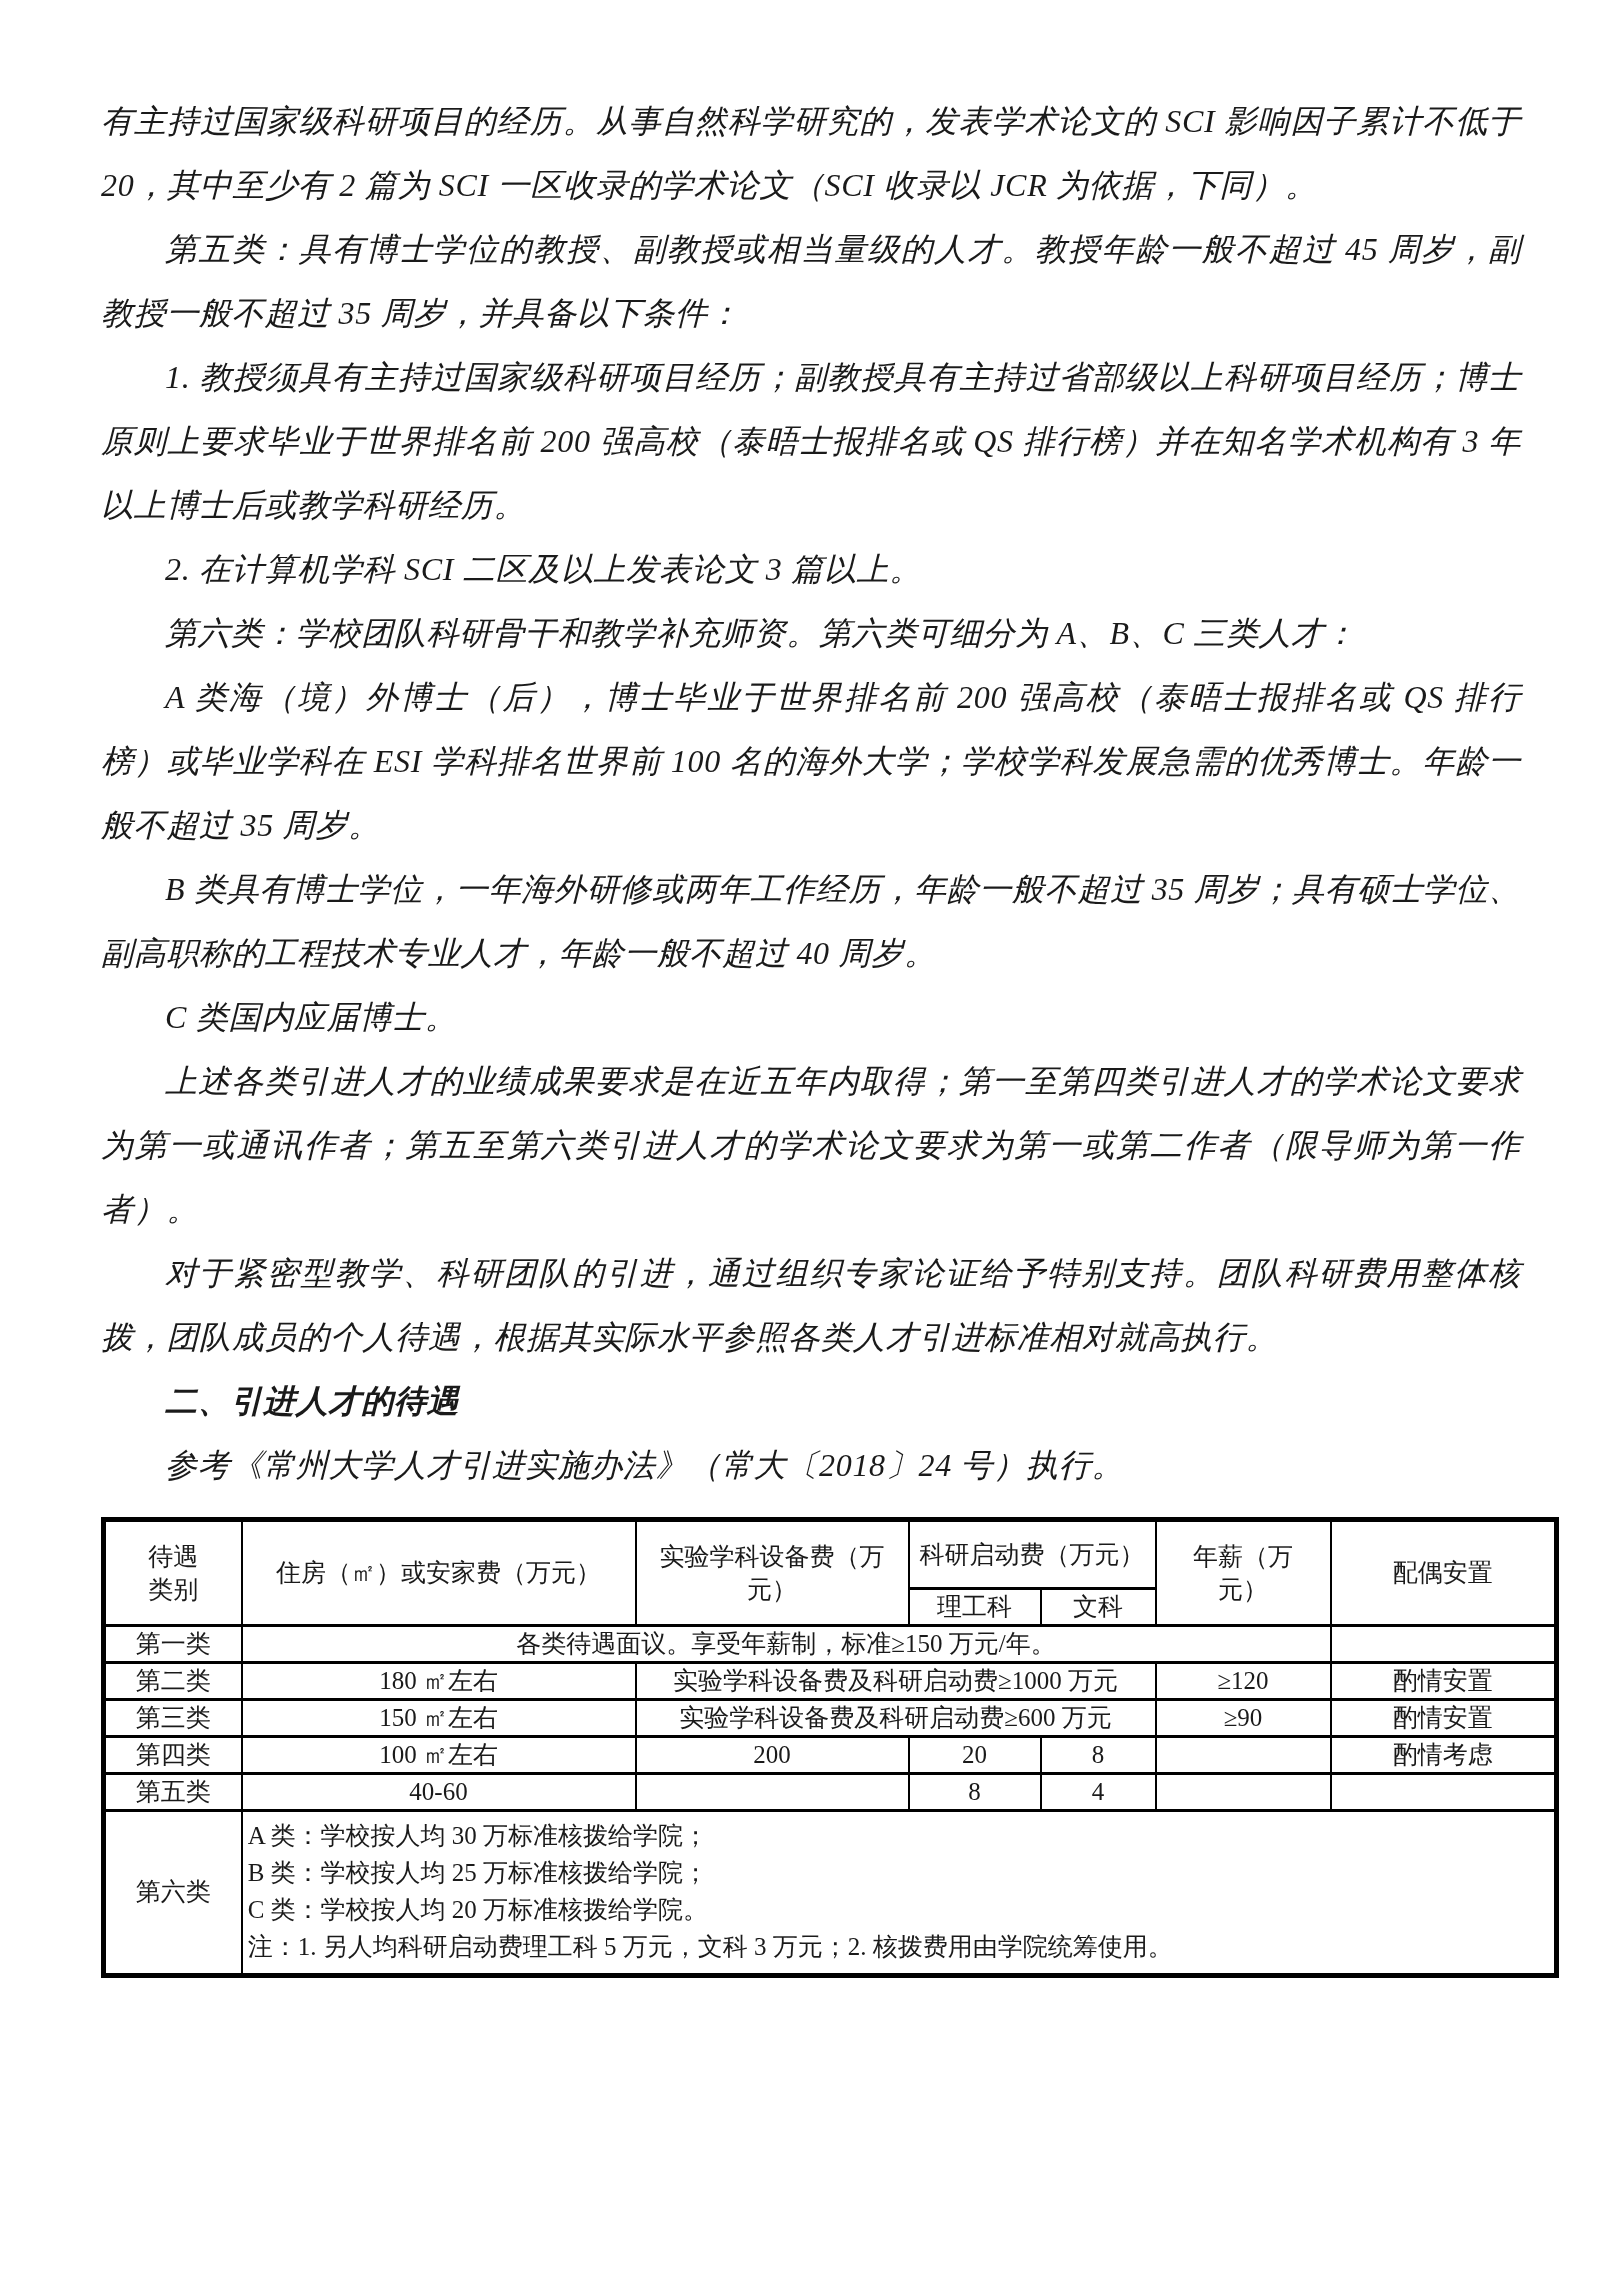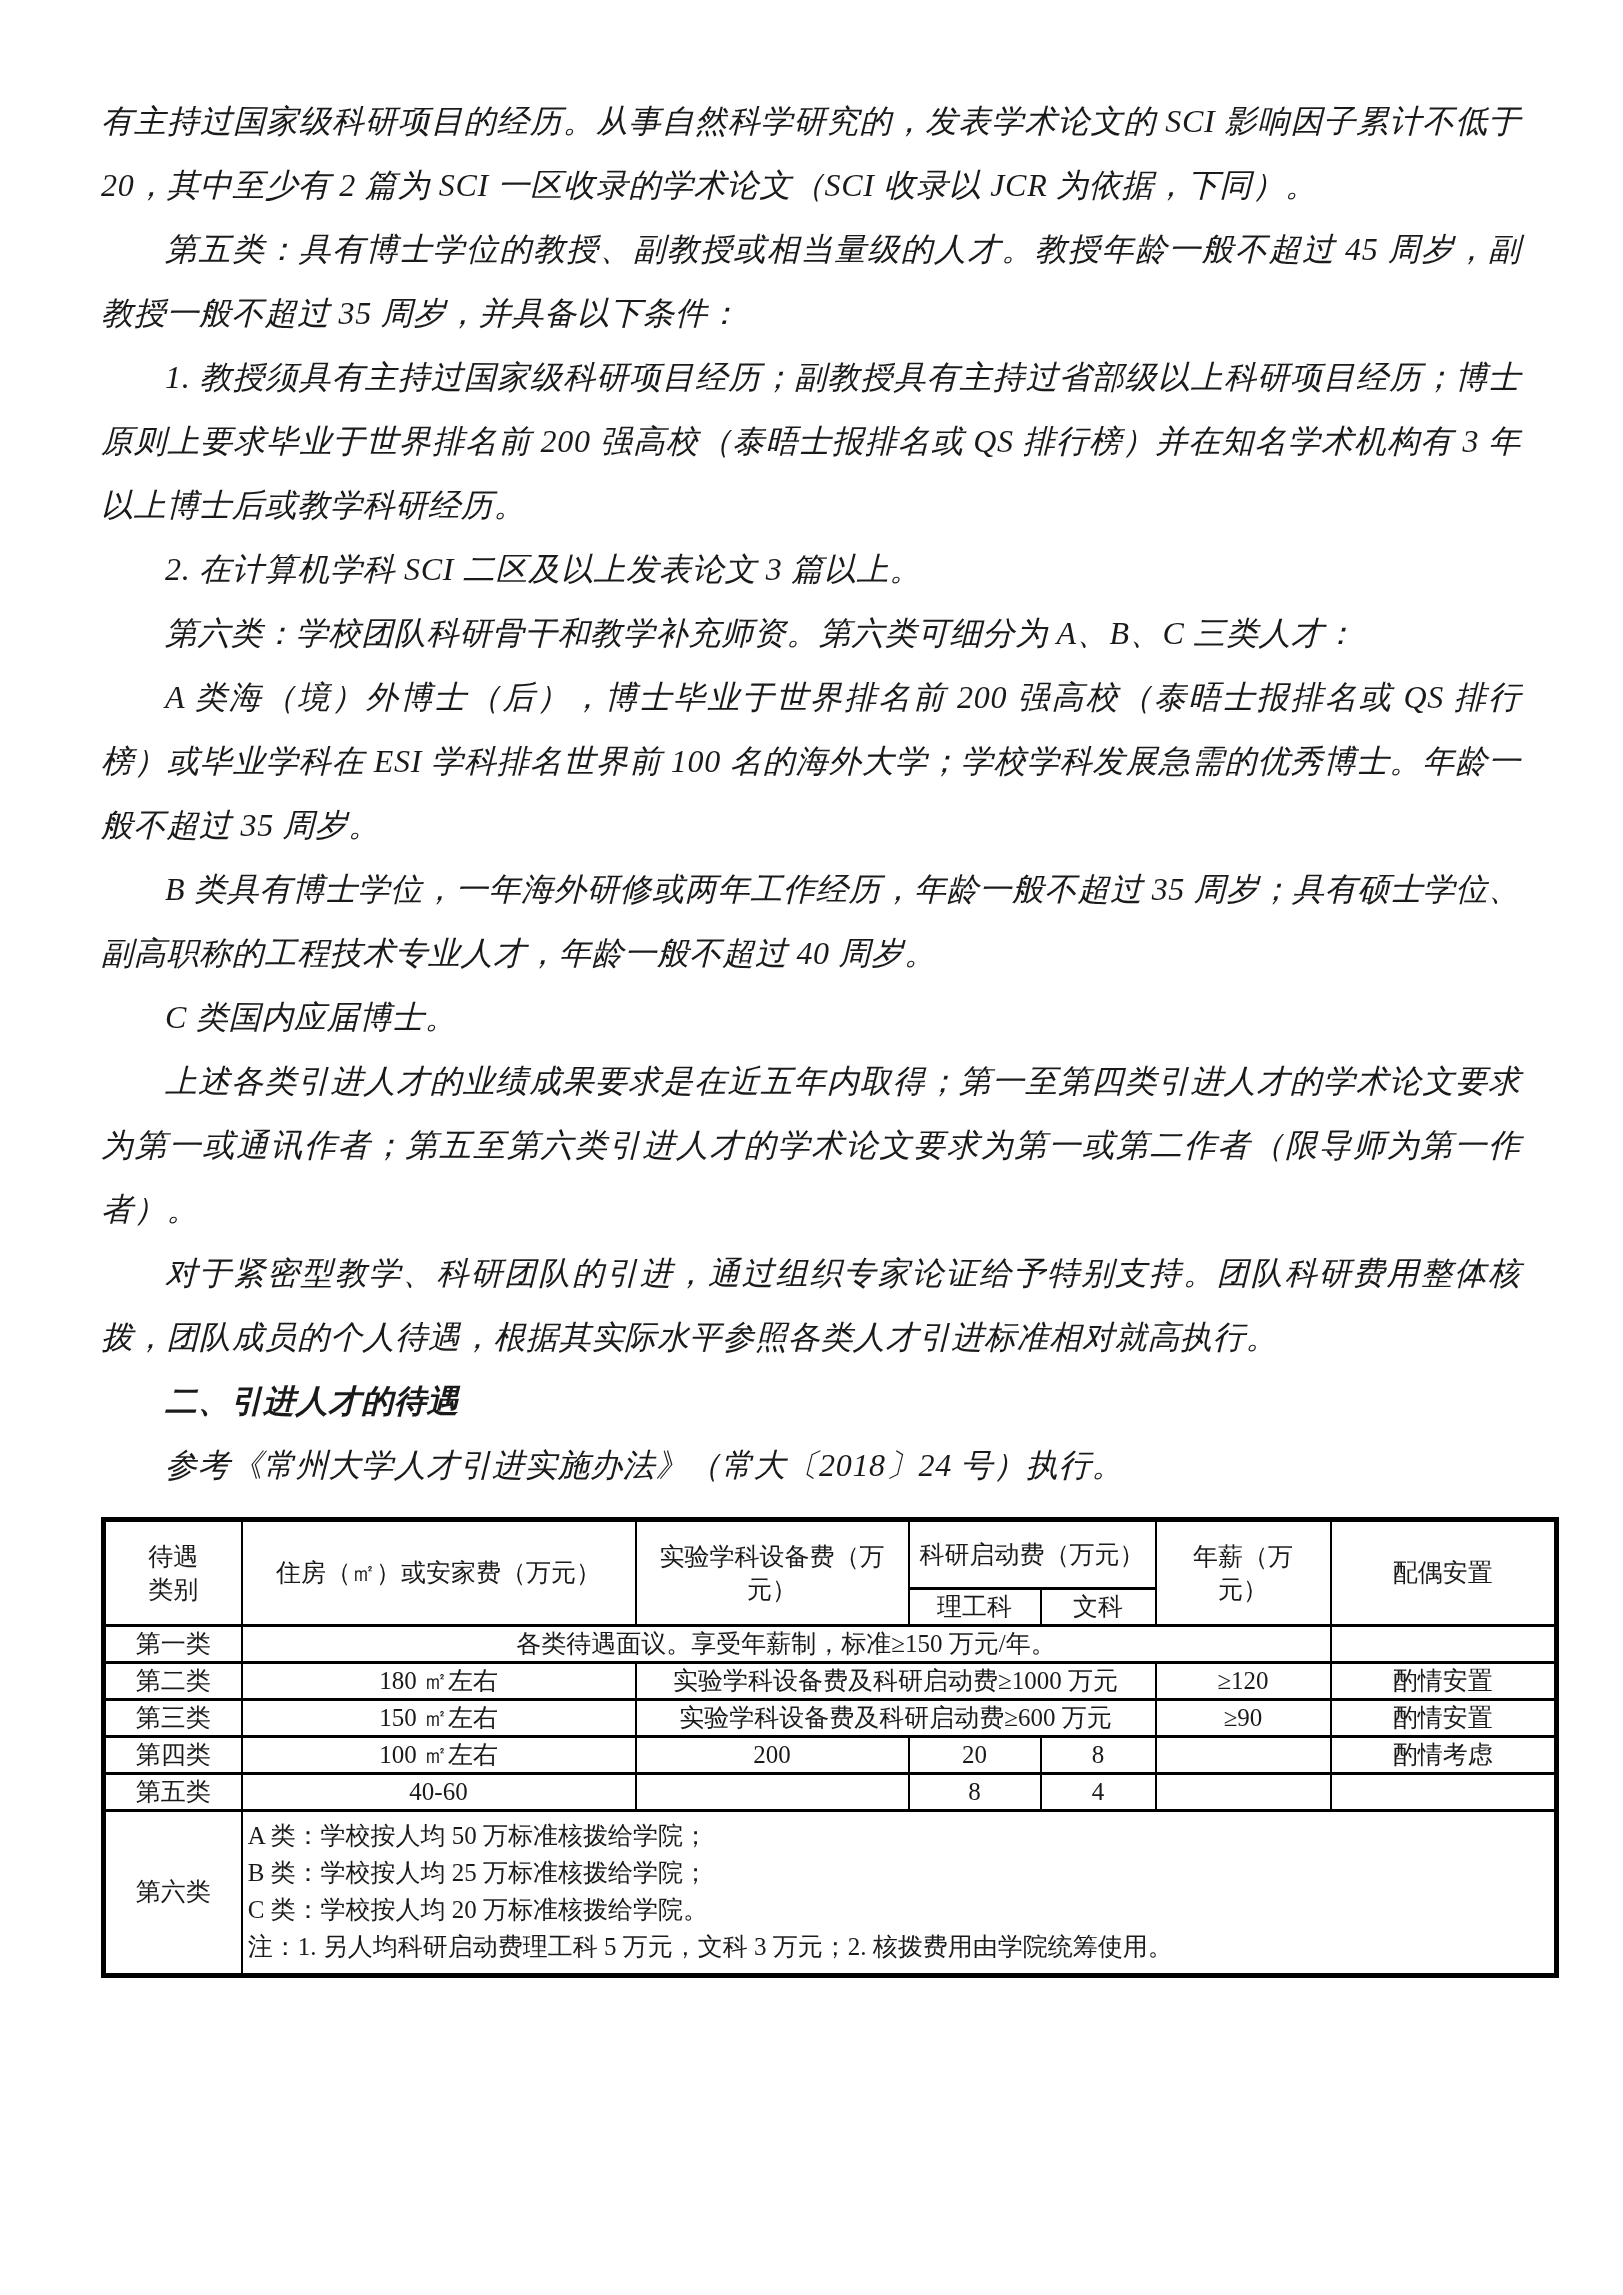--- a/index.html
+++ b/index.html
@@ -142,21 +142,21 @@
         <td></td>
         <td>8</td>
         <td>4</td>
         <td></td>
         <td></td>
       </tr>
 
       <tr>
         <td>第六类</td>
         <td class="cell-six" colspan="6">
-          <div>A 类：学校按人均 50 万标准核拨给学院；</div>
+          <div>A 类：学校按人均 30 万标准核拨给学院；</div>
           <div>B 类：学校按人均 25 万标准核拨给学院；</div>
           <div>C 类：学校按人均 20 万标准核拨给学院。</div>
           <div class="note-line">注：1. 另人均科研启动费理工科 5 万元，文科 3 万元；2. 核拨费用由学院统筹使用。</div>
         </td>
       </tr>
     </tbody>
   </table>
 
 </div>
 

